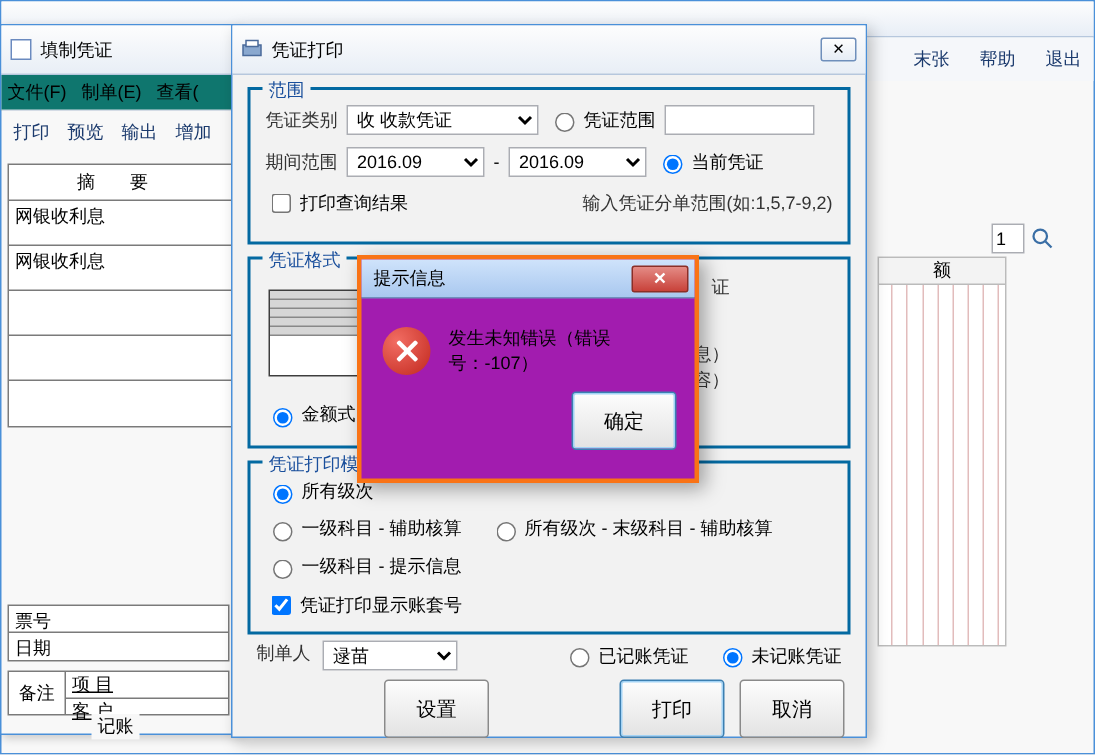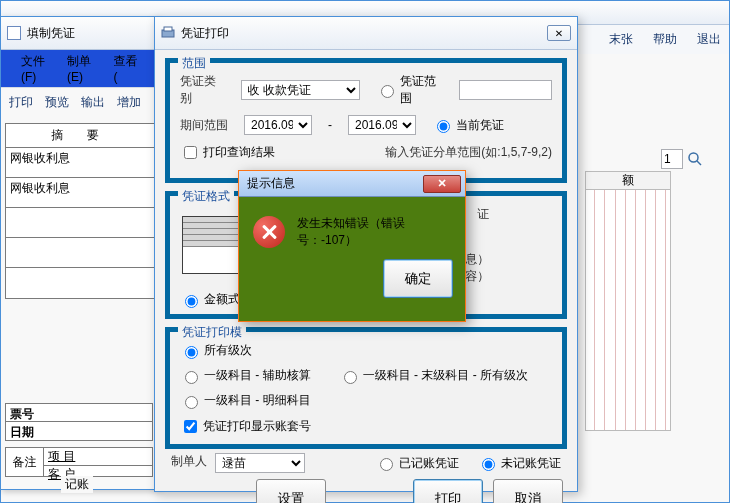--- a/index.html
+++ b/index.html
@@ -15,63 +15,63 @@
   .bg-mag { width: 16px; height: 16px; }
   .bg-grid { position: absolute; right: 58px; top: 170px; width: 86px; height: 260px; background: #fff; border: 1px solid #bbb; }
   .bg-grid .h { height: 18px; border-bottom: 1px solid #bbb; background: #f3f3f3; text-align: center; }
   .bg-grid .lines { position: absolute; left: 0; right: 0; top: 18px; bottom: 0; }
   .bg-grid .v { position: absolute; top: 0; bottom: 0; border-left: 1px solid #e2bcbc; }
 
   
   .win-entry { position: absolute; left: 0; top: 16px; width: 160px; height: 474px; background: #f8f8f8; border: 1px solid #4a90d9; box-shadow: 2px 2px 6px rgba(0,0,0,.2); }
   .title-bar { height: 24px; background: linear-gradient(#fdfdfd,#e8eef6); border-bottom: 1px solid #b6c7dd; display: flex; align-items: center; gap: 6px; padding: 16px 6px; }
   .title-bar .app-icon { width: 14px; height: 14px; background:#fff; border:1px solid #6a8abf; }
-  .menu-bar { display: flex; gap: 10px; padding: 3px 20px; background: #1d4ed8; border-bottom:1px solid #d4dbe5;}
+  .menu-bar { display: flex; gap: 10px; padding: 3px 4px; background: #0f766e; border-bottom:1px solid #d4dbe5;}
   .tool-row { display: flex; gap: 12px; padding: 6px 8px; color:#1b3a6d; }
   .entry-label { text-align:center; margin-top:22px; letter-spacing:4px; }
   .entry-table { margin:6px 4px 0 4px; border:1px solid #7a7a7a; background:#fff; }
   .entry-table .hd { border-bottom:1px solid #7a7a7a; text-align:center; padding:3px 0; letter-spacing:10px; background:#fff;}
   .entry-table .cell { height:30px; border-bottom:1px solid #7a7a7a; padding:2px 4px; }
   .bottom-block { position:absolute; left:4px; bottom:48px; width:148px; border:1px solid #7a7a7a; background:#fff; }
-  .bottom-block .row { border-bottom:1px solid #7a7a7a; padding:2px 4px; height:18px;font-weight:bold; }
+  .bottom-block .row { border-bottom:1px solid #7a7a7a; padding:2px 4px; height:18px; }
   .remark-block { position:absolute; left:4px; bottom:12px; width:148px; height:30px; border:1px solid #7a7a7a; background:#fff; display:flex;}
   .remark-block .l { width:38px; border-right:1px solid #7a7a7a; display:flex; align-items:center; justify-content:center;}
   .remark-block .r { flex:1; display:flex; flex-direction:column;text-decoration:underline;}
   .remark-block .r div { flex:1; padding:0 4px; }
   .remark-block .r div:first-child { border-bottom:1px solid #7a7a7a; }
   .jz { position:absolute; left:60px; bottom:-4px; background:#f8f8f8; padding:0 4px;}
 
   
   .win-print { position: absolute; left: 154px; top: 16px; width: 424px; height: 476px; background: #f2f2f2; border: 1px solid #4a90d9; box-shadow: 3px 3px 10px rgba(0,0,0,.25); }
   .win-print .title-bar { justify-content: space-between; }
   .win-ctrls { display:flex; gap:2px; }
   .wbtn { width:24px; height:16px; border:1px solid #6f8fbb; background:linear-gradient(#fdfdfd,#e6edf6); border-radius:2px; display:flex; align-items:center; justify-content:center; font-size:10px; color:#33507a; cursor:default;}
   .wbtn.close { color:#000; }
-  .group { border:5px solid #0369a1; margin:8px 10px 4px 10px; padding:10px 10px 8px 10px; position:relative; }
+  .group { border:2px solid #0369a1; margin:8px 10px 4px 10px; padding:10px 10px 8px 10px; position:relative; }
   .group > .legend { position:absolute; top:-8px; left:8px; background:#f2f2f2; padding:0 4px; color:#1a4f9c; }
-  .frow { display:flex; align-items:center; gap:16px; margin-bottom:8px; }
+  .frow { display:flex; align-items:center; gap:6px; margin-bottom:8px; }
   .lbl { color:#333; }
   select, input[type=text] { border:1px solid #abadb3; background:#fff; height:20px; font-size:12px; padding:0 2px; }
   .dropdown { width:128px; }
-  .date { width:68px; }
+  .date { width:92px; }
   .radio, .checkbox { display:flex; align-items:center; gap:3px; }
   .hint { color:#333; text-align:right; flex:1; }
   .txtbox { border:1px solid #abadb3; background:#fff; width:100px; height:20px; }
 
   .format-preview { display:inline-block; width:60px; height:58px; border:1px solid #3d3d3d; background:#fff; margin:2px 12px 4px 2px; vertical-align:middle; }
   .format-preview .bar { height:10px; background:#e8e8e8; border-bottom:1px solid #888;}
   .format-preview .rows div { height:6px; border-bottom:1px solid #888; background:#d6d6d6;}
   .info-side { display:inline-block; vertical-align:middle; color:#333; }
 
   .std-btn { min-width:70px; height:39px; border:1px solid #8a8a8a; background:linear-gradient(#fdfdfd,#e3e3e3); border-radius:3px; cursor:default; }
   .std-btn.primary { border:1px solid #3c7fb1; box-shadow:0 0 0 1px #a3d3f5 inset; }
   .maker-row { display:flex; gap:8px; margin:4px 16px; }
 
   
-  .win-err { position:absolute; left:238px; top:170px; width:228px; height:152px; background:#4d7c0f; border:1px solid #f97316; box-shadow:4px 4px 12px rgba(0,0,0,.35); }
+  .win-err { position:absolute; left:238px; top:170px; width:228px; height:152px; background:#a21caf; border:3px solid #f97316; box-shadow:4px 4px 12px rgba(0,0,0,.35); }
   .err-title { height:26px; background:linear-gradient(#cfe3fb,#a9c8ef); display:flex; align-items:center; justify-content:space-between; padding:0 4px 0 8px; border-bottom:1px solid #6f8fbb;}
   .err-close { width:38px; height:18px; background:linear-gradient(#e48b85,#c8423a); border:1px solid #8b2e27; border-radius:2px; color:#fff; display:flex; align-items:center; justify-content:center; font-size:11px; font-weight:bold;}
   .err-body { display:flex; align-items:center; gap:12px; padding:18px 14px 10px 14px; }
   .err-icon { width:32px; height:32px; border-radius:50%; background:radial-gradient(circle at 30% 30%, #f26d63, #c1281e); position:relative; flex:none;}
   .err-icon:before, .err-icon:after { content:""; position:absolute; left:15px; top:7px; width:3px; height:18px; background:#fff; border-radius:1px;}
   .err-icon:before { transform:rotate(45deg);}
   .err-icon:after { transform:rotate(-45deg);}
   .err-foot { text-align:right; padding:0 12px 10px 0; }
 </style>
 </head>
@@ -218,27 +218,27 @@
           <span>所有级次</span>
         </label>
     </div>
     <div class="frow">
       <label class="radio">
           <input type="radio" name="tpl" style="">
           <span>一级科目 - 辅助核算</span>
         </label>
       <label class="radio" style="margin-left:12px">
           <input type="radio" name="tpl" style="">
-          <span>一级科目 - 末级科目 - 所有级次</span>
+          <span>所有级次 - 末级科目 - 辅助核算</span>
         </label>
     </div>
     <div class="frow">
       <label class="radio">
           <input type="radio" name="tpl" style="">
-          <span>一级科目 - 明细科目</span>
+          <span>一级科目 - 提示信息</span>
         </label>
     </div>
     <div class="frow" style="margin-bottom:0">
       <label class="checkbox">
           <input type="checkbox" checked="" style="">
           <span>凭证打印显示账套号</span>
         </label>
     </div>
   </div>
 

